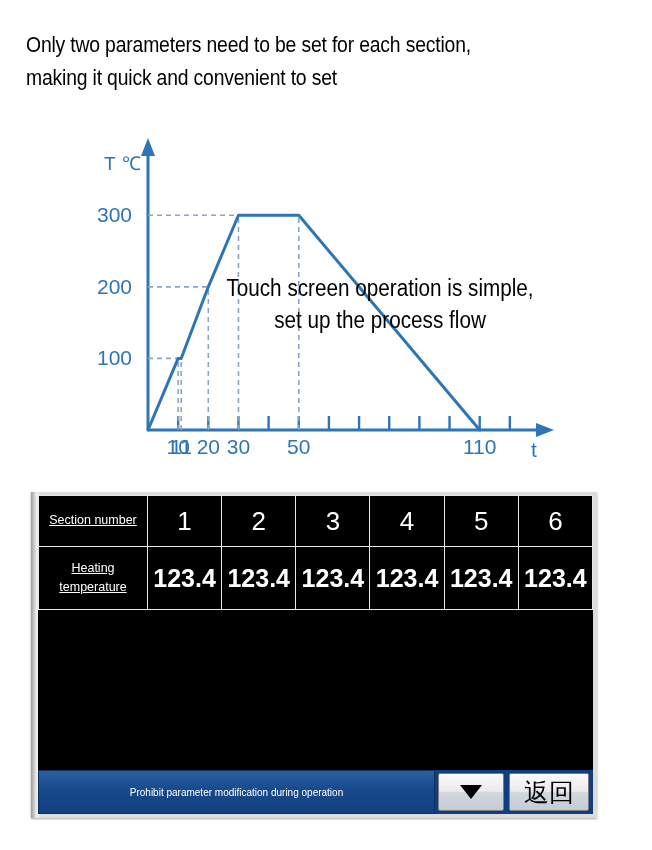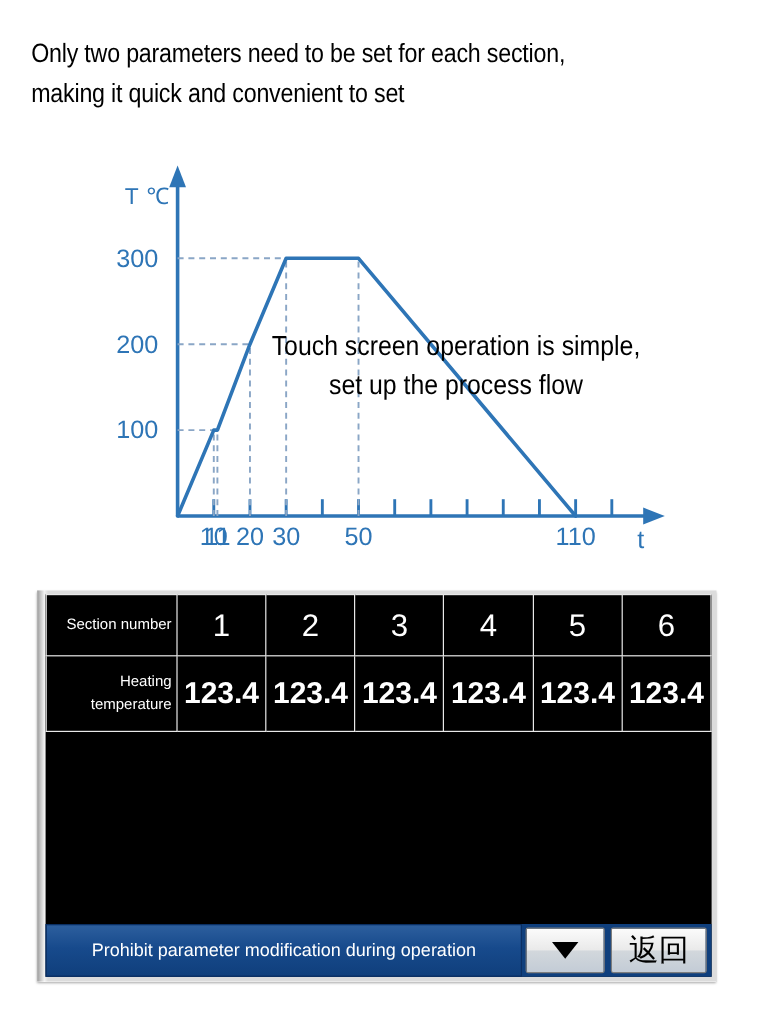--- a/index.html
+++ b/index.html
@@ -86,22 +86,23 @@
     text-align: center;
     vertical-align: middle;
     background: #000000;
     padding: 0;
   }
   table.param-table td.rowhead {
     width: 100px;
     font-size: 12.5px;
     line-height: 1.55;
     padding: 2px 4px;
-    text-align: right;
+    text-align: center;
     transform: none;
+    text-decoration: underline;
   }
   table.param-table td.rowhead span { display: block; }
   table.param-table td.val {
     font-size: 25px;
     font-weight: bold;
   }
   table.param-table tr.r-head td.rowhead { font-size: 12.5px; }
   table.param-table tr.r-head td.val { font-size: 26px; font-weight: normal; }
   table.param-table tr.r-head td { height: 46px; }
   table.param-table tr.r-temp td { height: 58px; }
@@ -121,21 +122,21 @@
     align-items: stretch;
     background: #0f3f7d;
   }
   .status-strip {
     flex: 1 1 auto;
     background: linear-gradient(to bottom, #2d5f9e 0%, #174a8c 45%, #103f7c 100%);
     display: flex;
     align-items: center;
     justify-content: center;
     color: #ffffff;
-    font-size: 15px;
+    font-size: 10px;
     letter-spacing: 0px;
     border: 1px solid #0a2f63;
     box-sizing: border-box;
   }
   .hmi-btn {
     width: 66px;
     margin: 3px 2px 3px 3px;
     border: 1px solid #7d7d7d;
     border-radius: 2px;
     background: linear-gradient(to bottom, #fbfbfb 0%, #eaeaea 48%, #d2d7dc 52%, #c3ccd6 100%);

